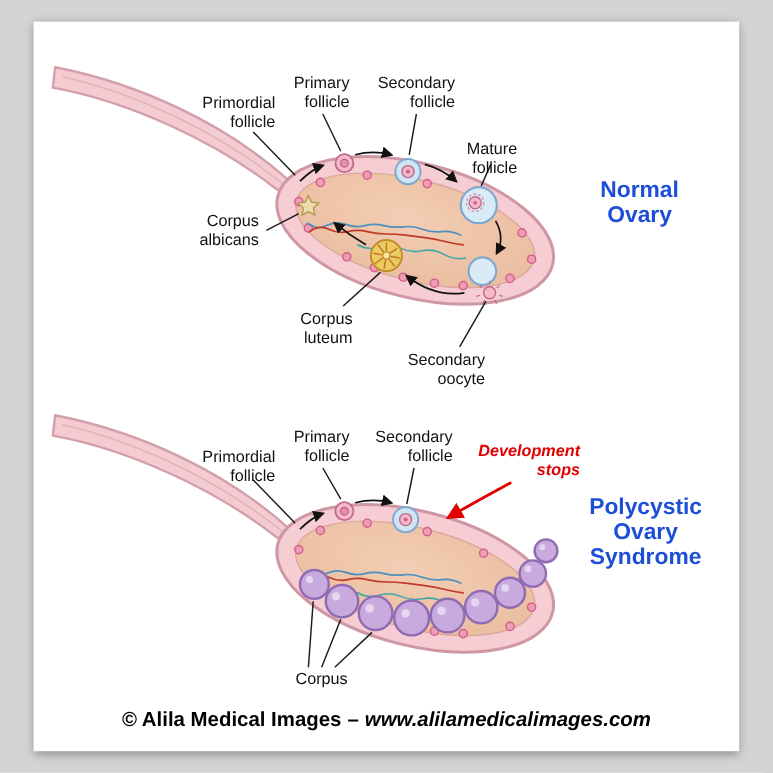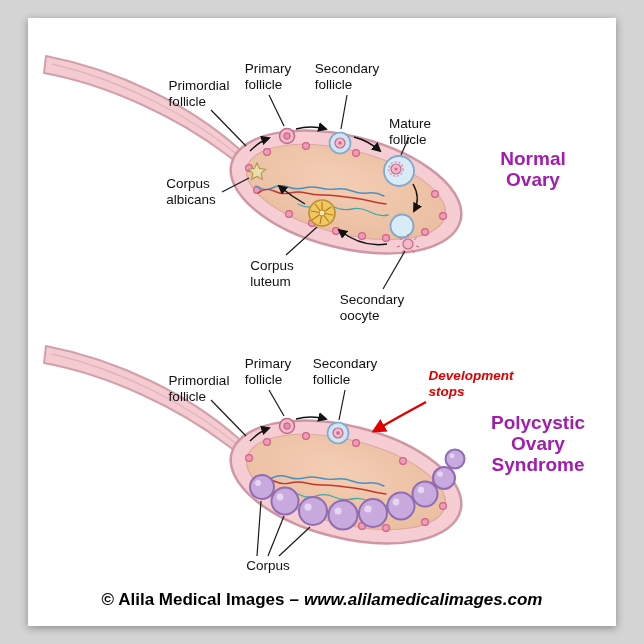--- a/index.html
+++ b/index.html
@@ -9,29 +9,29 @@
     font-family:"Liberation Sans", sans-serif;
   }
   .poster{
     position:absolute;left:28px;top:18px;width:588px;height:608px;
     background:#ffffff;
     box-shadow:0 2px 8px rgba(0,0,0,.35);
   }
   svg.art{position:absolute;left:0;top:0;}
   .lbl{
     position:absolute;transform:translateX(-50%);
-    text-align:left;font-size:13.5px;line-height:15.5px;color:#111;
+    text-align:right;font-size:13.5px;line-height:15.5px;color:#111;
     white-space:pre-line;
   }
   .title{
     position:absolute;transform:translateX(-50%);
-    text-align:center;font-size:19px;line-height:21px;font-weight:bold;color:#a21caf;
+    text-align:center;font-size:19px;line-height:21px;font-weight:bold;color:#1d4ed8;
     white-space:pre-line;
   }
-  .red-label{color:#e10000;font-weight:bold;font-style:italic;margin-left:30px;}
+  .red-label{color:#e10000;font-weight:bold;font-style:italic;}
   .footer{
     position:absolute;left:322px;top:590px;transform:translateX(-50%);
     font-size:17px;font-weight:bold;color:#000;white-space:nowrap;
   }
   .footer .url{font-style:italic;}
   .footer .sep{padding:0 5px;}
 </style>
 </head>
 <body>
 

